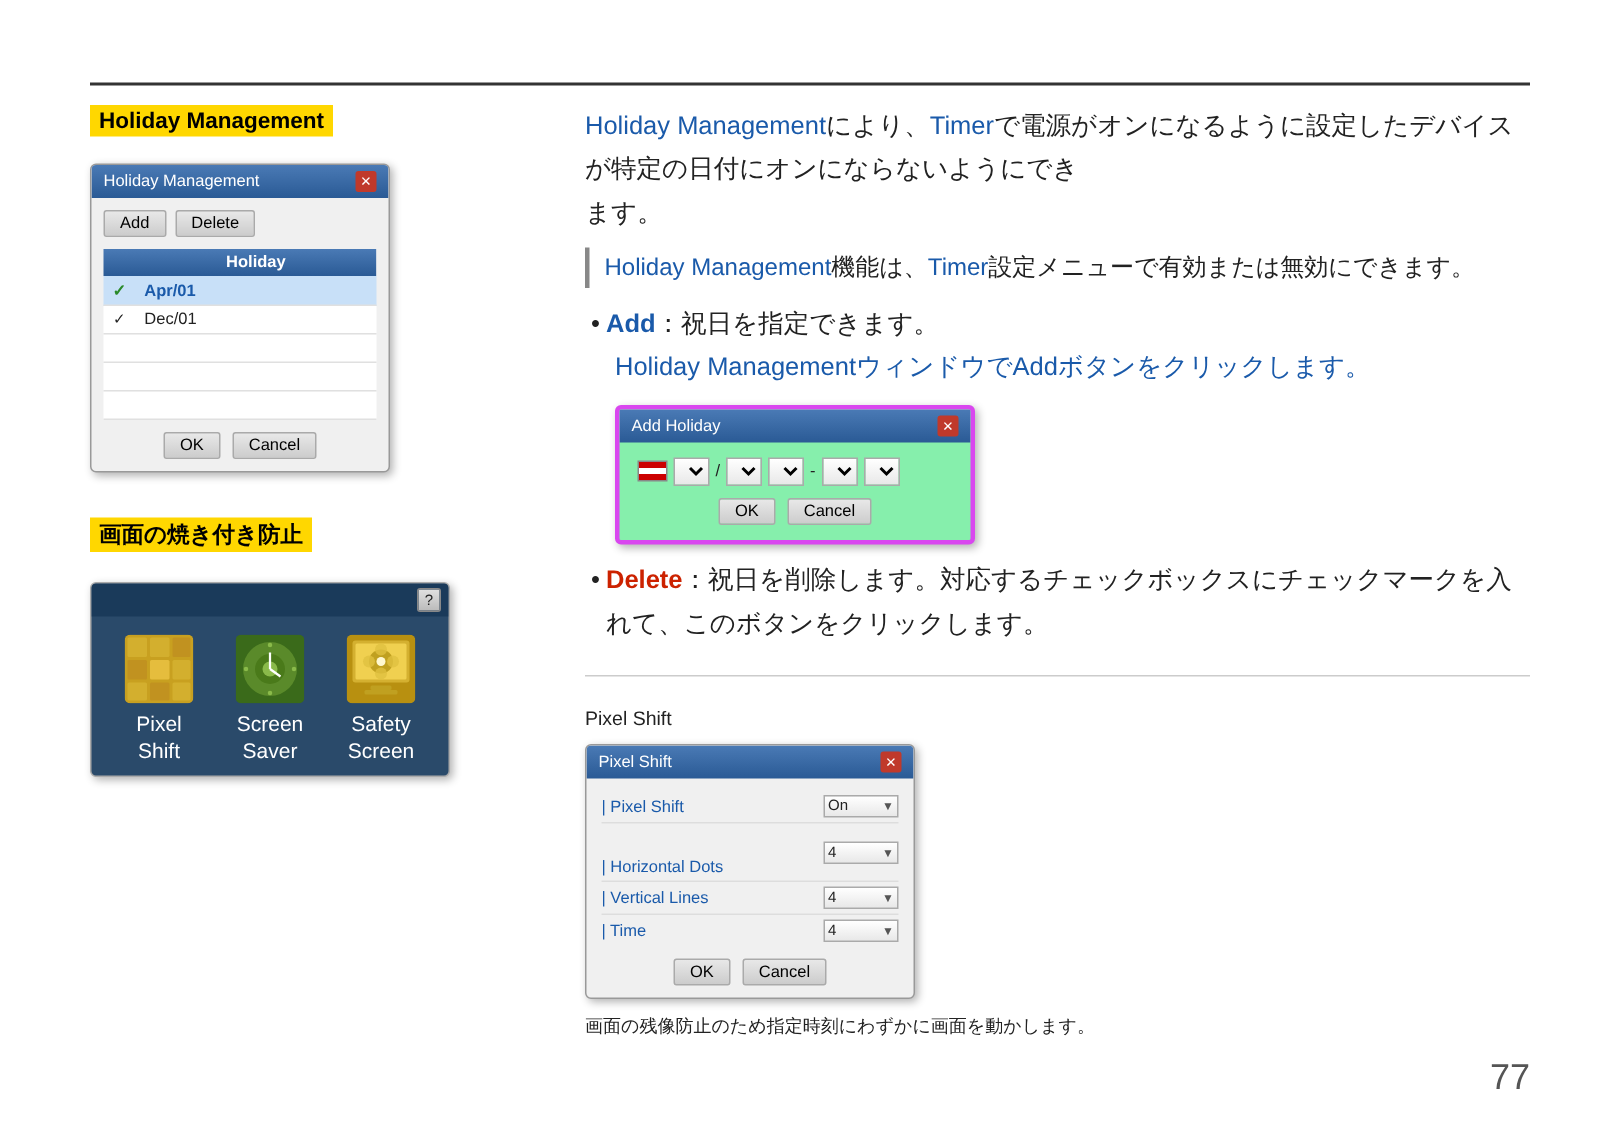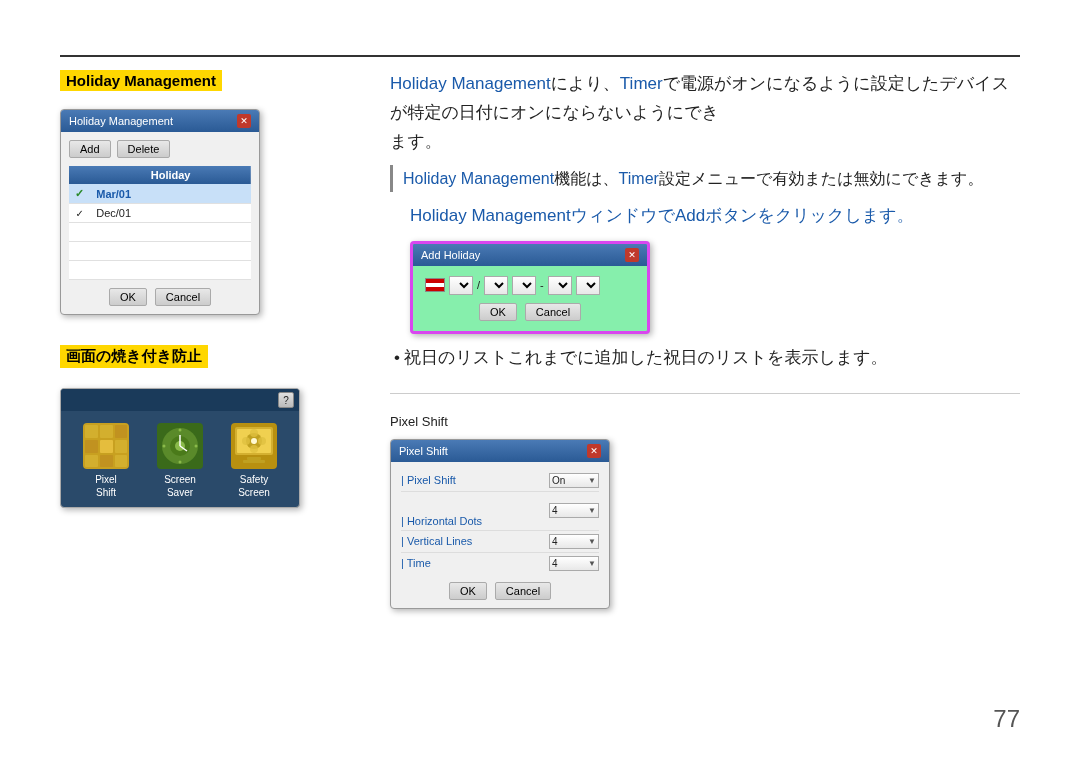--- a/index.html
+++ b/index.html
@@ -211,21 +211,21 @@
     .icon-img {
       width: 46px;
       height: 46px;
       border-radius: 4px;
       overflow: hidden;
       position: relative;
     }
 
     .icon-label {
       color: white;
-      font-size: 10px;
+      font-size: 14px;
       text-align: center;
       line-height: 1.3;
     }
 
     
     .right-text {
       font-size: 17px;
       line-height: 1.7;
       color: #222;
     }
@@ -385,21 +385,21 @@
         <table class="dialog-table">
           <thead>
             <tr>
               <th></th>
               <th>Holiday</th>
             </tr>
           </thead>
           <tbody>
             <tr class="selected">
               <td class="checkbox-cell"><span class="check-green">✓</span></td>
-              <td style="font-weight:bold; color:#1a5aaa;">Mar/01</td>
+              <td style="font-weight:bold; color:#1a5aaa;">Apr/01</td>
             </tr>
             <tr>
               <td class="checkbox-cell"><span style="font-size:10px;">✓</span></td>
               <td>Dec/01</td>
             </tr>
             <tr>
                 <td>&nbsp;</td>
                 <td>&nbsp;</td>
               </tr>
             <tr>
@@ -507,20 +507,23 @@
     <div class="right-text">
       <span class="text-blue">Holiday Management</span>により、<span class="text-blue">Timer</span>で電源がオンになるように設定したデバイスが特定の日付にオンにならないようにでき
       <br>ます。
     </div>
 
     <div class="note-line right-text" style="margin-top:8px;">
       <span class="text-blue">Holiday Management</span>機能は、<span class="text-blue">Timer</span>設定メニューで有効または無効にできます。
     </div>
 
     <div style="margin-top:10px;">
+      <div class="indent-bullet right-text">
+        <span class="text-blue" style="font-weight:bold;">Add</span>：祝日を指定できます。
+      </div>
       <div class="right-text" style="padding-left:20px; color:#1a5aaa;">
         Holiday ManagementウィンドウでAddボタンをクリックします。
       </div>
     </div>
 
     <div style="padding-left:20px;">
       <div class="add-holiday-dialog">
         <div class="dialog-titlebar">
           <span>Add Holiday</span>
           <button class="dialog-close-btn">✕</button>
@@ -537,24 +540,26 @@
             <select class="date-select"><option>▲</option></select>
           </div>
           <div class="dialog-footer">
             <button class="dialog-btn">OK</button>
             <button class="dialog-btn">Cancel</button>
           </div>
         </div>
       </div>
     </div>
 
-
-    <div style="margin-top:4px;">
-      <div class="indent-bullet right-text">祝日のリストこれまでに追加した祝日のリストを表示します。</div>
-    </div>
+    <div style="margin-top:8px;">
+      <div class="indent-bullet right-text">
+        <span class="text-red" style="font-weight:bold;">Delete</span><span>：祝日を削除します。対応するチェックボックスにチェックマークを入れて、このボタンをクリックします。</span>
+      </div>
+    </div>
+
 
     <div class="separator-line"></div>
 
     <div>
       <div class="pixel-shift-title">Pixel Shift</div>
 
       <div class="pixel-shift-dialog">
         <div class="dialog-titlebar">
           <span>Pixel Shift</span>
           <button class="dialog-close-btn">✕</button>
@@ -588,17 +593,18 @@
               <span class="ps-select-arrow">▼</span>
             </div>
           </div>
           <div class="dialog-footer" style="margin-top:8px;">
             <button class="dialog-btn">OK</button>
             <button class="dialog-btn">Cancel</button>
           </div>
         </div>
       </div>
 
+      <div class="bottom-note">画面の残像防止のため指定時刻にわずかに画面を動かします。</div>
     </div>
   </div>
 
   <div class="page-number">77</div>
 </div>
 
 </body></html>

